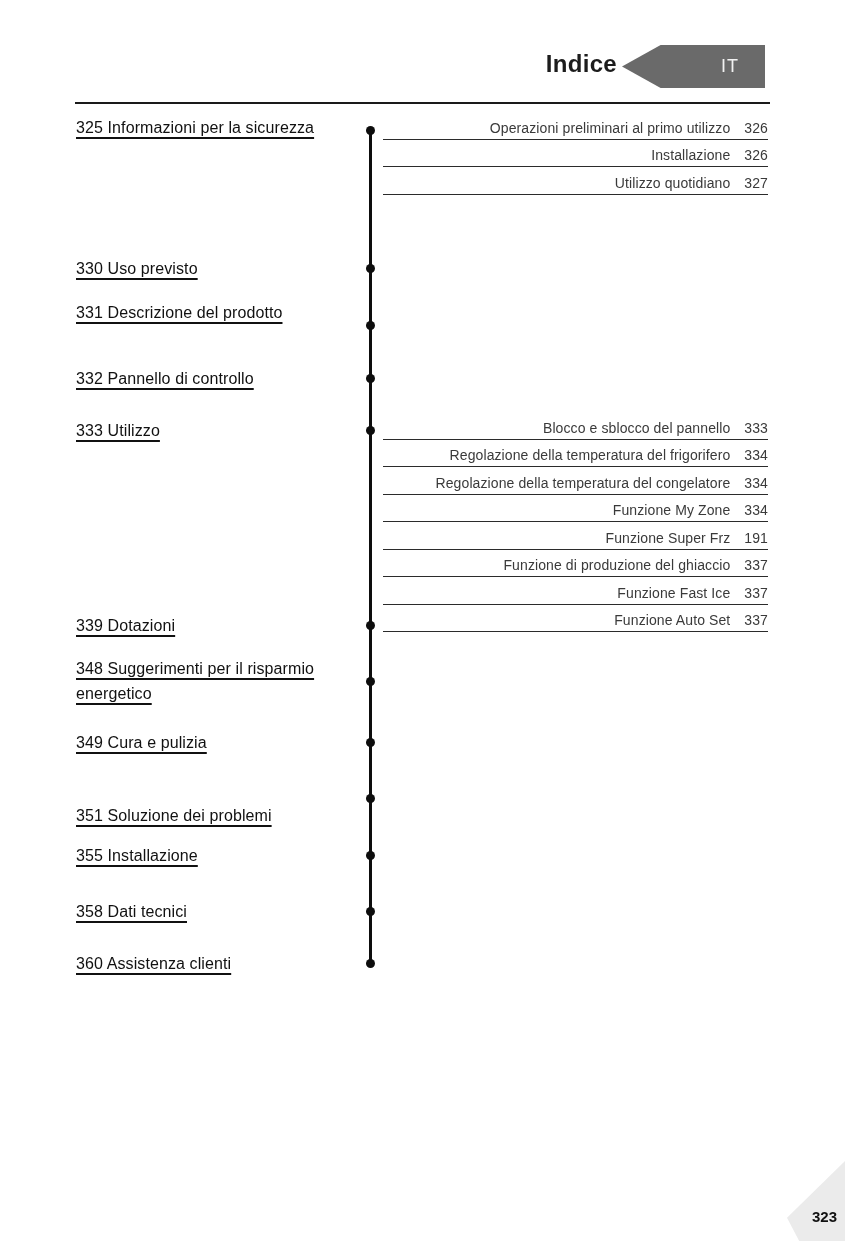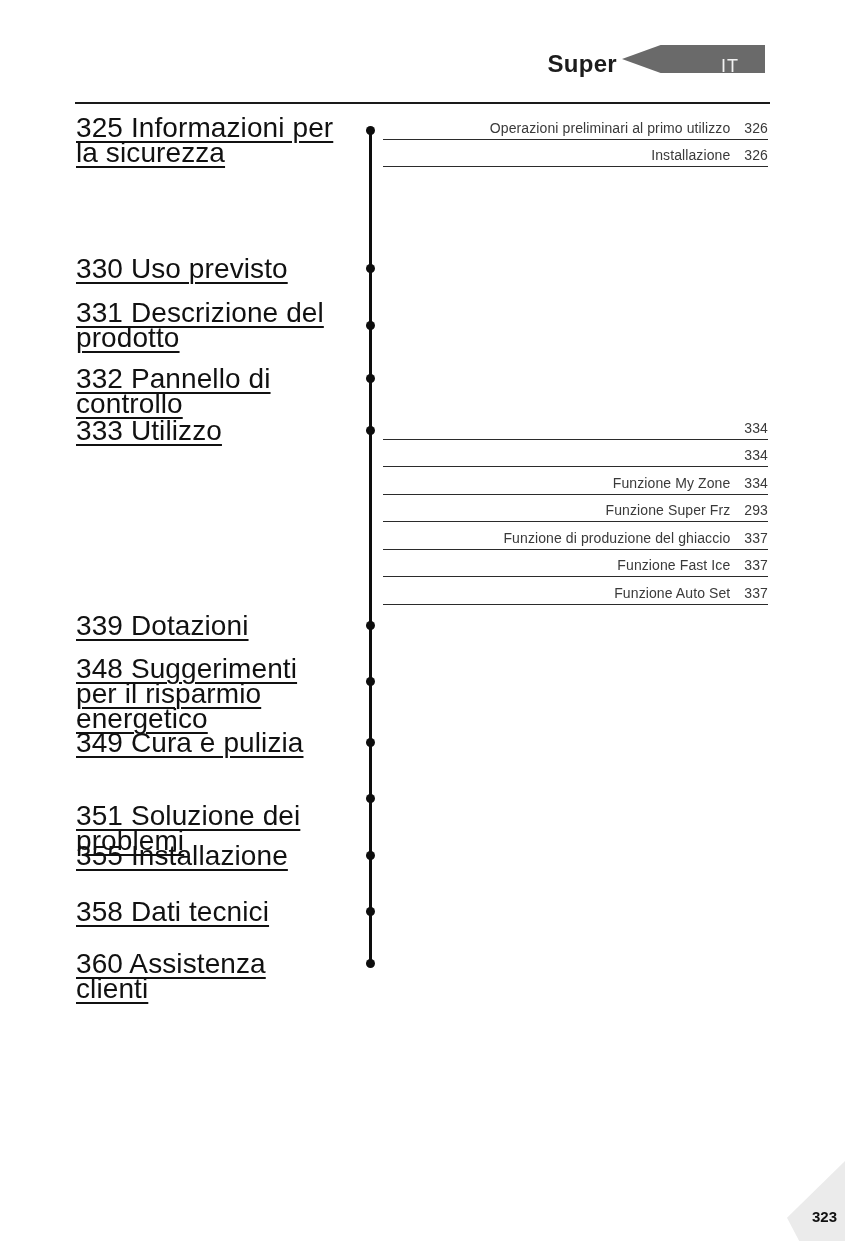--- a/index.html
+++ b/index.html
@@ -22,21 +22,21 @@
     font-size: 24px;
     font-weight: 600;
     color: #1c1c1c;
     letter-spacing: 0.3px;
   }
   .lang-banner {
     position: absolute;
     top: 45px;
     left: 622px;
     width: 143px;
-    height: 28px;
+    height: 43px;
     background: #6a6a6a;
     clip-path: polygon(0 50%, 27% 0, 100% 0, 100% 100%, 27% 100%);
     text-align: right;
   }
   .lang-banner span {
     display: inline-block;
     margin-right: 26px;
     line-height: 43px;
     font-size: 18px;
     letter-spacing: 1px;
@@ -49,21 +49,21 @@
     width: 695px;
     height: 2px;
     background: #1a1a1a;
   }
 
   
   .chapter {
     position: absolute;
     left: 76px;
     width: 258px;
-    font-size: 28px;
+    font-size: 16px;
     line-height: 25px;
     color: #111111;
     text-decoration: underline;
     text-decoration-thickness: 1.5px;
     text-underline-offset: 4px;
     letter-spacing: 0.1px;
     cursor: pointer;
   }
 
   
@@ -119,21 +119,21 @@
     font-size: 15px;
     font-weight: bold;
     color: #111111;
   }
 </style>
 </head>
 <body>
 
 <div class="page">
 
-  <div class="page-title">Super</div>
+  <div class="page-title">Indice</div>
 
   <div class="lang-banner">
     <span>IT</span>
   </div>
 
   <div class="header-rule"></div>
 
   <div id="chapters">
       <div class="chapter" style="top: 115px;">325 Informazioni per la sicurezza</div>
       <div class="chapter" style="top: 256px;">330 Uso previsto</div>
@@ -167,35 +167,45 @@
 
   <div id="section-0" class="rows" style="top: 112px;">
       <div class="toc-row">
         <span class="row-label">Operazioni preliminari al primo utilizzo</span>
         <span class="row-page">326</span>
       </div>
       <div class="toc-row">
         <span class="row-label">Installazione</span>
         <span class="row-page">326</span>
       </div>
+      <div class="toc-row">
+        <span class="row-label">Utilizzo quotidiano</span>
+        <span class="row-page">327</span>
+      </div>
     </div>
   <div id="section-1" class="rows" style="top: 412px;">
       <div class="toc-row">
+        <span class="row-label">Blocco e sblocco del pannello</span>
+        <span class="row-page">333</span>
+      </div>
+      <div class="toc-row">
+        <span class="row-label">Regolazione della temperatura del frigorifero</span>
         <span class="row-page">334</span>
       </div>
       <div class="toc-row">
+        <span class="row-label">Regolazione della temperatura del congelatore</span>
         <span class="row-page">334</span>
       </div>
       <div class="toc-row">
         <span class="row-label">Funzione My Zone</span>
         <span class="row-page">334</span>
       </div>
       <div class="toc-row">
         <span class="row-label">Funzione Super Frz</span>
-        <span class="row-page">293</span>
+        <span class="row-page">191</span>
       </div>
       <div class="toc-row">
         <span class="row-label">Funzione di produzione del ghiaccio</span>
         <span class="row-page">337</span>
       </div>
       <div class="toc-row">
         <span class="row-label">Funzione Fast Ice</span>
         <span class="row-page">337</span>
       </div>
       <div class="toc-row">

